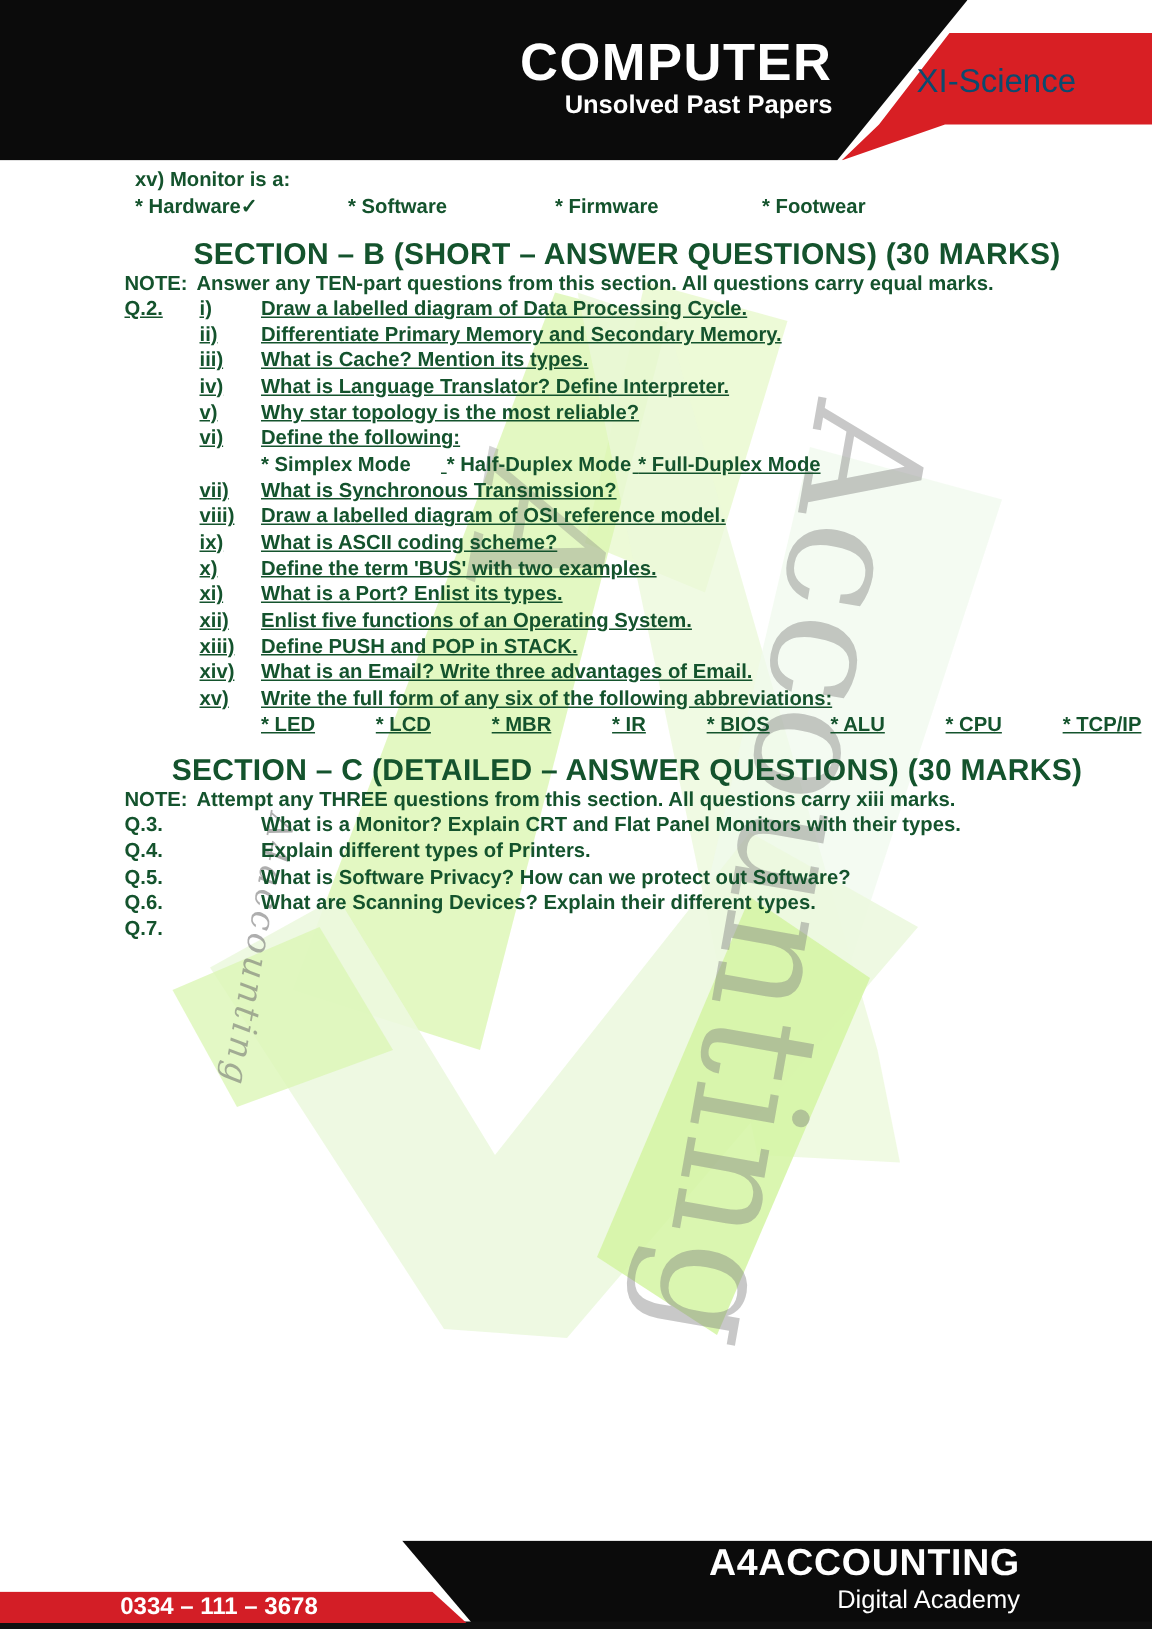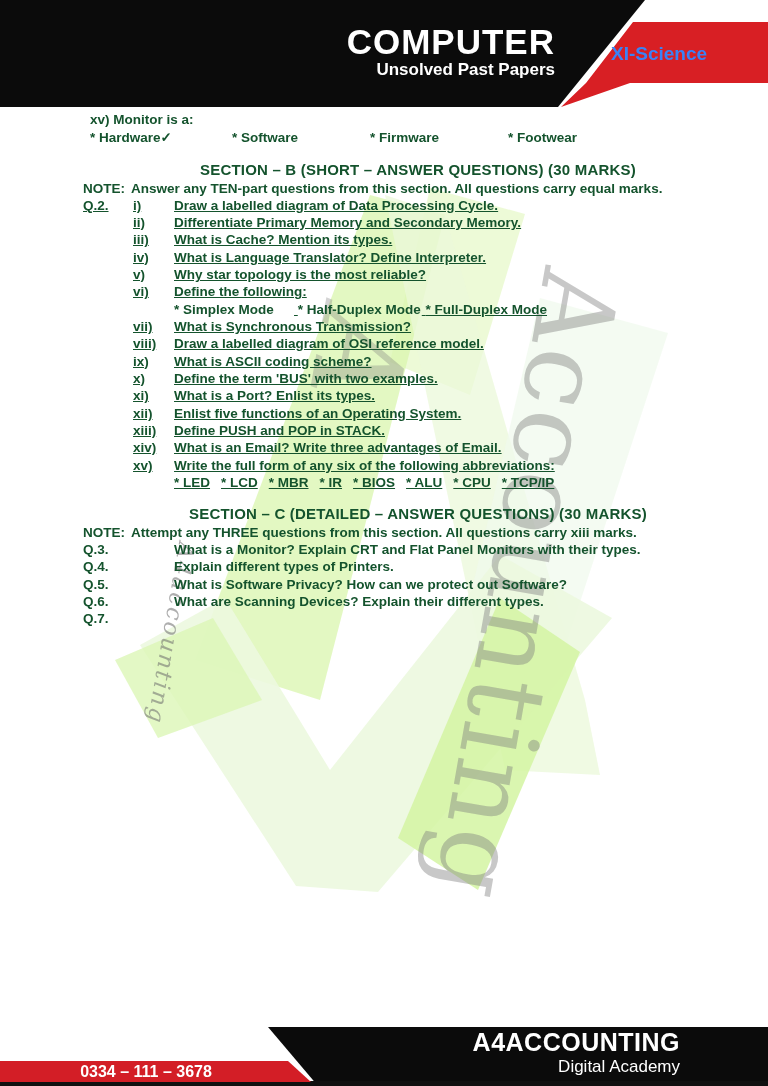--- a/index.html
+++ b/index.html
@@ -24,43 +24,43 @@
   .header-black{position:absolute;top:0;left:0;width:768px;height:107px;z-index:4;
       background:#0b0b0b;
       clip-path:polygon(0 0,645px 0,558px 107px,0 107px);}
   .header-red{position:absolute;top:22px;left:0;width:768px;height:85px;z-index:3;
       background:#d81f24;
       clip-path:polygon(633px 0,768px 0,768px 61px,630px 61px,561px 85px,586px 61px);}
   .header-title{position:absolute;top:24px;right:213px;z-index:5;color:#fff;
       font-size:35px;font-weight:bold;letter-spacing:1px;line-height:36px;}
   .header-sub{position:absolute;top:61px;right:213px;z-index:5;color:#fff;
       font-size:17px;font-weight:bold;line-height:18px;}
-  .badge-text{position:absolute;top:44px;left:611px;z-index:5;color:#3b82f6;
-      font-size:19px;font-weight:bold;line-height:20px;}
+  .badge-text{position:absolute;top:44px;left:611px;z-index:5;color:#0c4a6e;
+      font-size:22px;font-weight:normal;line-height:20px;}
 
   
   .doc{z-index:3;color:#14532d;font-weight:bold;}
   .mcq-q{position:absolute;left:90px;top:111px;font-size:13.5px;line-height:17px;}
   .mcq-opts{position:absolute;left:90px;top:128.5px;width:640px;display:grid;
       grid-template-columns:142px 138px 138px auto;font-size:13.5px;line-height:17px;}
   .sec-head{position:absolute;left:83px;width:670px;text-align:center;
-      font-size:15px;line-height:18px;letter-spacing:0.2px;}
+      font-size:20px;line-height:18px;letter-spacing:0.2px;}
   .head-b{top:161px;}  .head-c{top:505px;}
   .note{position:absolute;left:83px;width:680px;display:grid;
       grid-template-columns:48px auto;font-size:13.5px;line-height:17px;}
   .note-b{top:180px;}  .note-c{top:524px;}
   .rows-b{position:absolute;left:83px;top:196.5px;width:678px;}
   .rows-c{position:absolute;left:83px;top:541px;width:678px;}
   .brow{display:grid;grid-template-columns:50px 41px 1fr;height:17.35px;
       font-size:13.5px;line-height:17.35px;white-space:nowrap;text-decoration:underline;}
   .crow{display:grid;grid-template-columns:91px 1fr;height:17.35px;
       font-size:13.5px;line-height:17.35px;white-space:nowrap;}
   .subrow3 span:nth-child(1){display:inline-block;width:120px;}
   .subrow3 span:nth-child(2){display:inline-block;width:124px;}
-  .subrow8{display:flex;gap:11px;}
+  .subrow8{display:flex;gap:28px;justify-content:space-between;}
 
   
   .footer-black{position:absolute;top:1027px;left:0;width:768px;height:59px;z-index:4;
       background:#0b0b0b;clip-path:polygon(268px 0,768px 0,768px 59px,318px 59px);}
   .footer-strip{position:absolute;top:1081px;left:0;width:768px;height:5px;
       background:#101010;z-index:4;}
   .footer-red{position:absolute;top:1061px;left:0;width:768px;height:21px;z-index:5;
       background:#d31e26;clip-path:polygon(0 0,288px 0,311px 21px,0 21px);}
   .phone{position:absolute;top:1062px;left:0;width:292px;z-index:6;text-align:center;
       color:#fff;font-size:16px;font-weight:bold;line-height:19px;}

